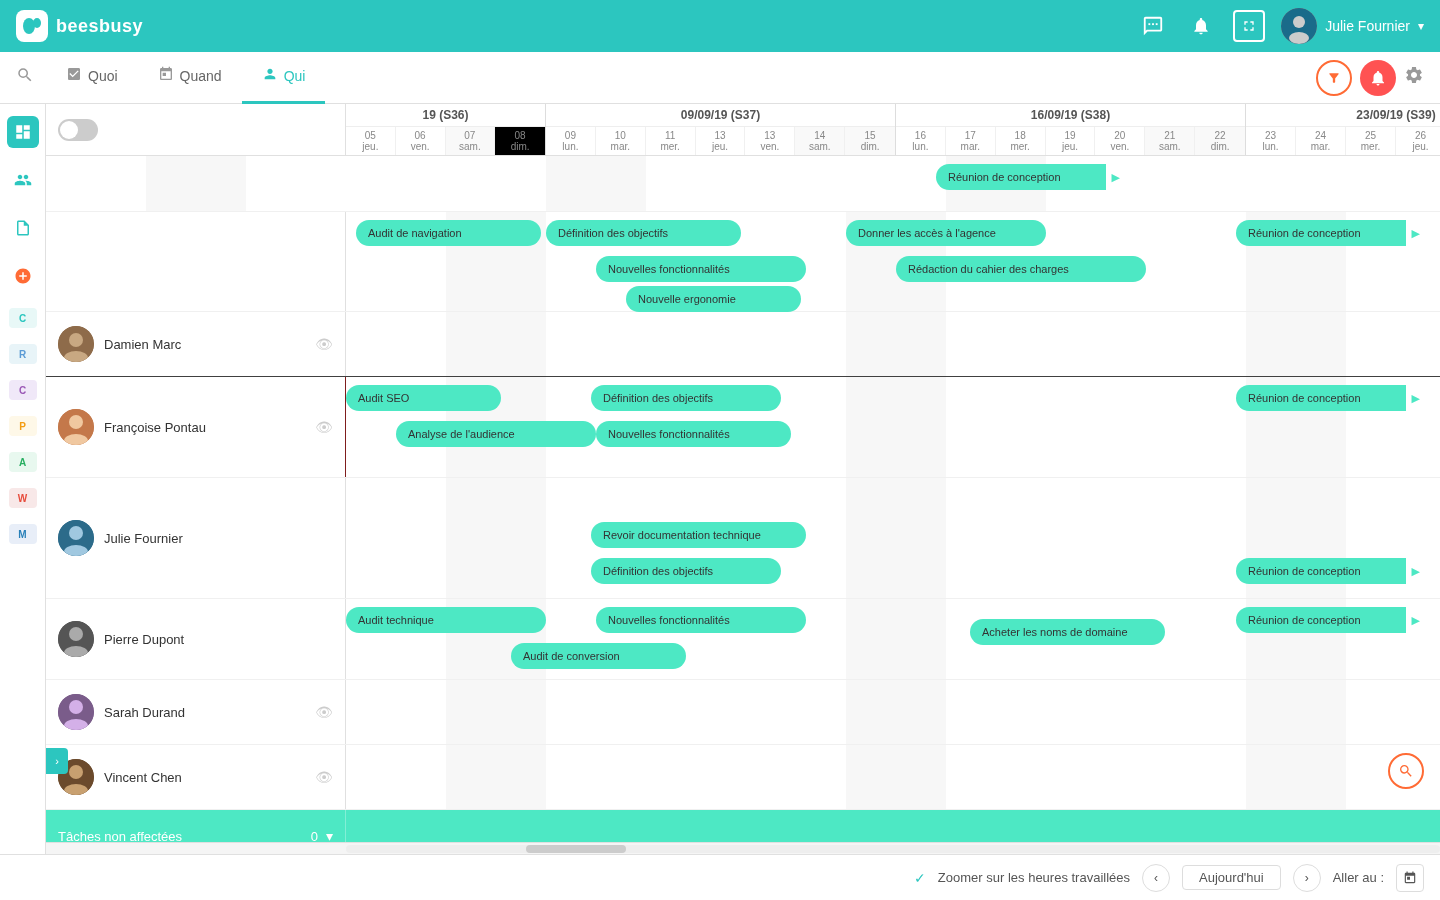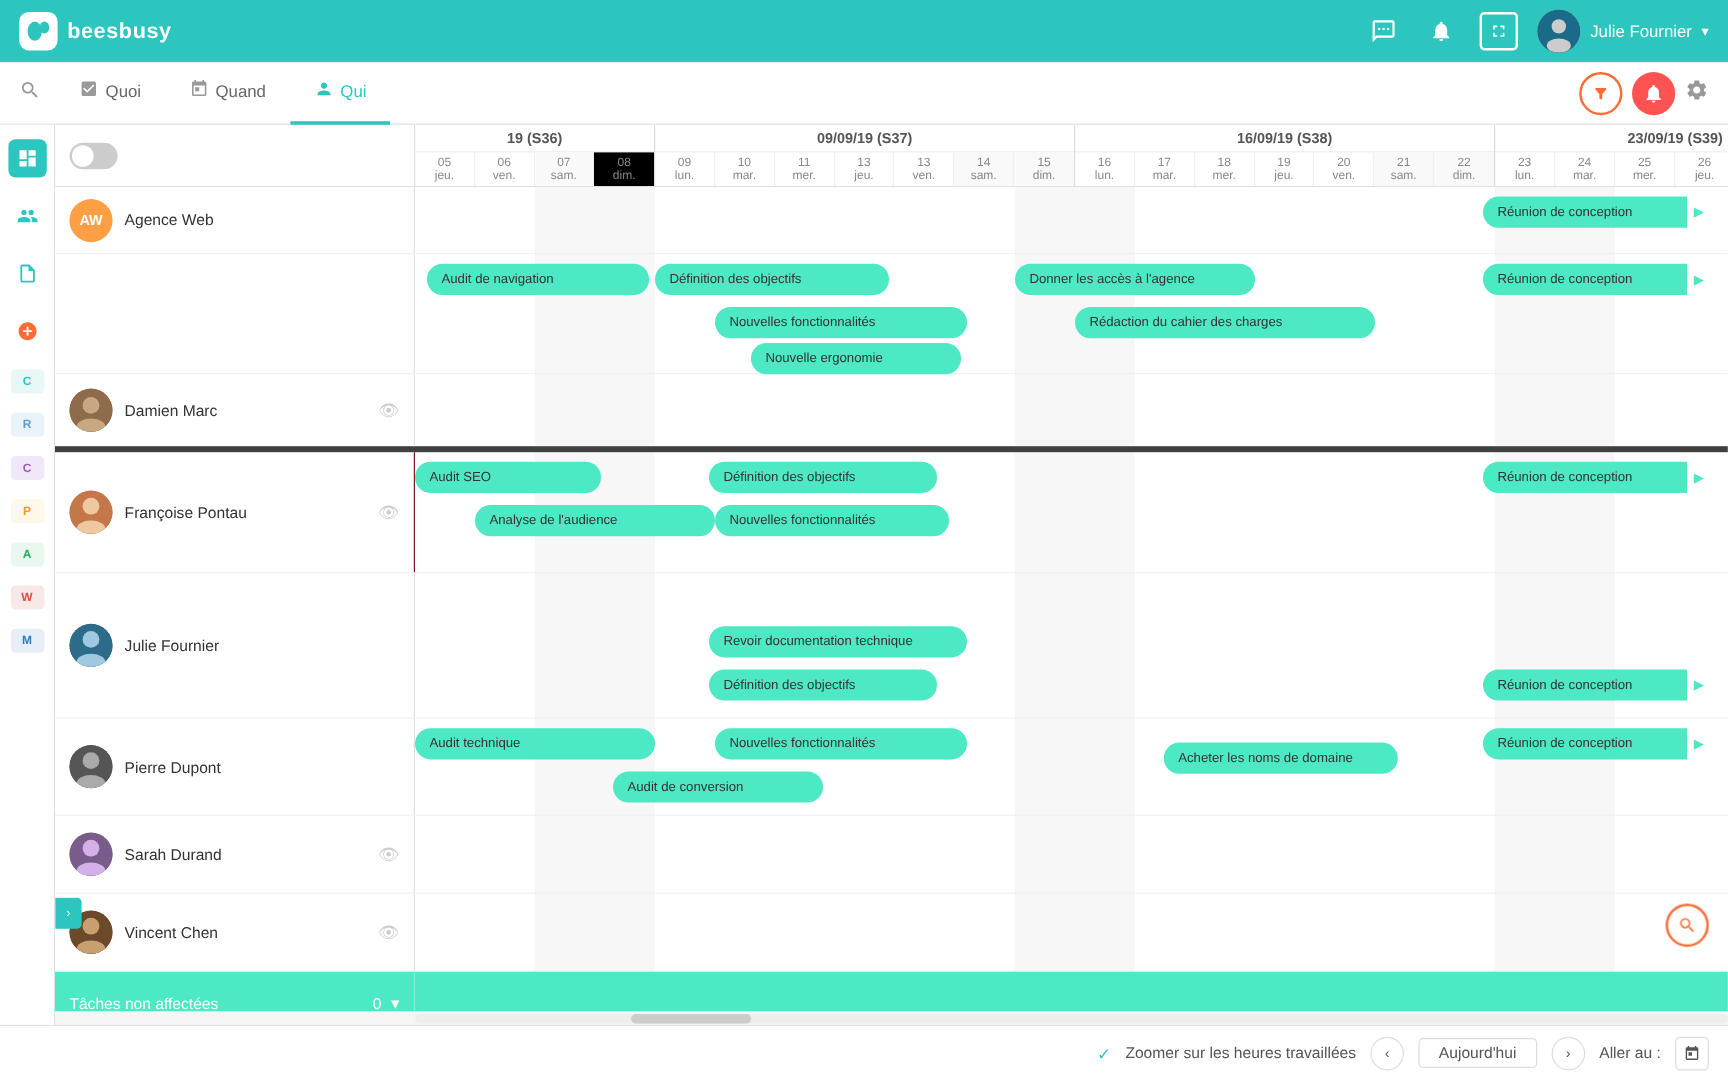--- a/index.html
+++ b/index.html
@@ -433,24 +433,20 @@
 
             </div>
           </div>
         </div>
       </div>
     </div>
 
     <div style="flex:1; overflow-y:auto; overflow-x:hidden; background:white;">
 
       <div style="display:flex; border-bottom:1px solid #f0f0f0; min-height:55px;">
-        <div style="width:300px; flex-shrink:0; padding:8px 12px; display:flex; align-items:center; gap:10px; border-right:1px solid #e0e0e0;">
-          <div style="width:36px; height:36px; border-radius:50%; background:#ff9f43; display:flex; align-items:center; justify-content:center; color:white; font-size:12px; font-weight:bold; flex-shrink:0;">AW</div>
-          <span style="font-size:13px; color:#333; font-weight:500;">Agence Web</span>
-        </div>
         <div style="flex:1; position:relative; min-height:55px;">
 
           <div style="position:absolute; top:0; bottom:0; left:100px; width:100px; background:rgba(200,200,200,0.15); pointer-events:none;"></div>
 
           <div style="position:absolute; top:0; bottom:0; left:500px; width:100px; background:rgba(200,200,200,0.15); pointer-events:none;"></div>
 
           <div style="position:absolute; top:0; bottom:0; left:900px; width:100px; background:rgba(200,200,200,0.15); pointer-events:none;"></div>
 
           <div class="task-bar" style="left:890px; width:170px; top:8px; border-radius:13px 0 0 13px; padding-right:20px;">
             <span>Réunion de conception</span>
@@ -490,21 +486,21 @@
           <div class="task-bar" style="left:550px; width:250px; top:44px;">
               <span>Rédaction du cahier des charges</span>
             </div>
 
           <div class="task-bar" style="left:280px; width:175px; top:74px;">
               <span>Nouvelle ergonomie</span>
             </div>
         </div>
       </div>
 
-      <div style="display:flex; border-bottom:5px solid #404040; min-height:65px;">
+      <div style="display:flex; border-bottom:1px solid #404040; min-height:65px;">
         <div style="width:300px; flex-shrink:0; padding:8px 12px; display:flex; align-items:center; gap:10px; border-right:1px solid #e0e0e0;">
           <div style="width:36px; height:36px; border-radius:50%; background:#8e6b4a; display:flex; align-items:center; justify-content:center; flex-shrink:0; overflow:hidden;">
             <svg width="36" height="36" viewBox="0 0 36 36">
                 <circle cx="18" cy="18" r="18" fill="#8e6b4a"></circle>
                 <circle cx="18" cy="14" r="7" fill="#c8a882"></circle>
                 <ellipse cx="18" cy="32" rx="12" ry="7" fill="#c8a882"></ellipse>
               </svg>
           </div>
           <span style="font-size:13px; color:#333; font-weight:500;">Damien Marc</span>
           <span style="margin-left:auto; color:#ccc; font-size:14px; cursor:pointer;">👁</span>

